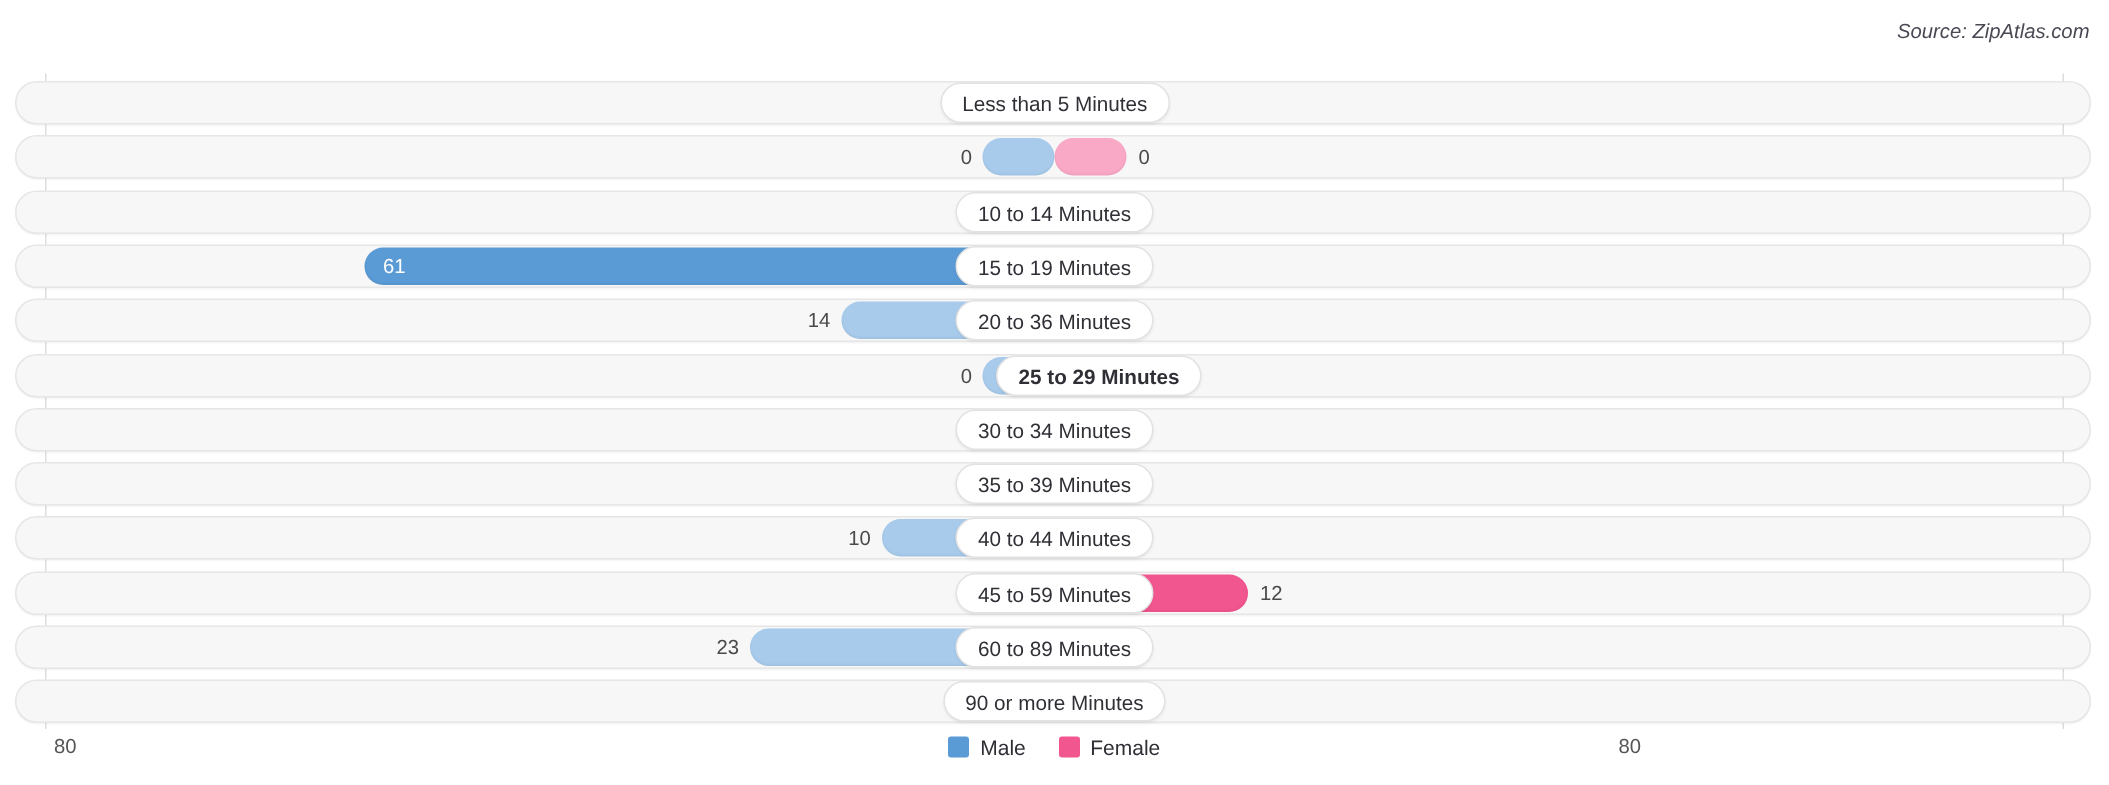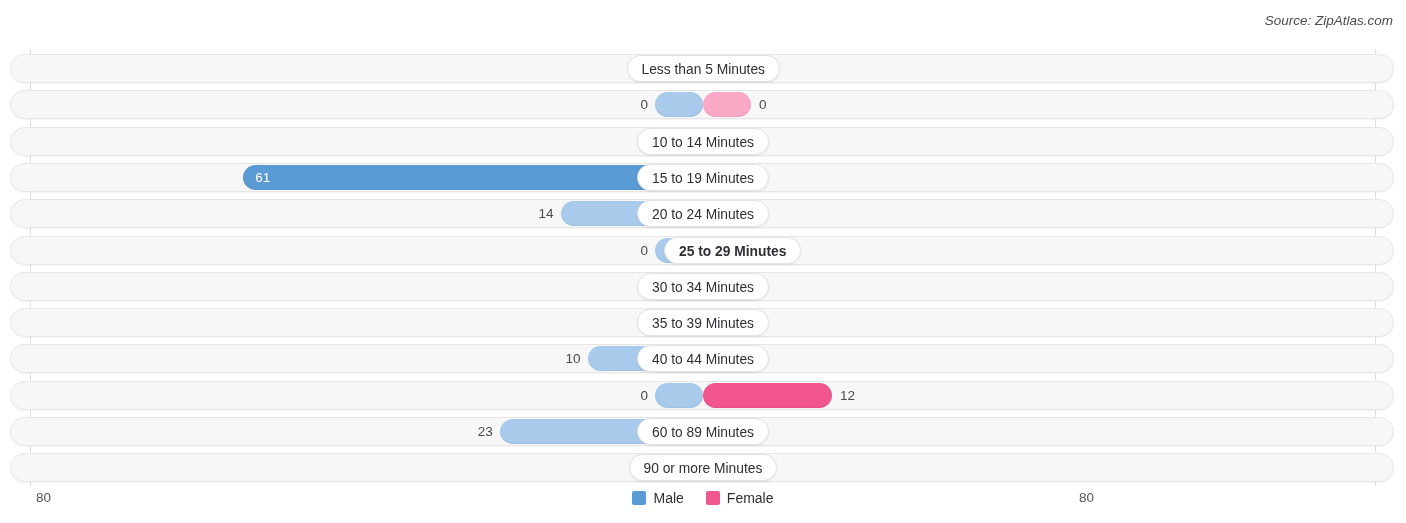--- a/index.html
+++ b/index.html
@@ -221,21 +221,21 @@
         <div class="val male inside" style="left: 245.25px; text-align: center;">61</div>
         <div class="val female" style="left: 749px;">0</div>
         <div class="center-pill" style="left: 627px;">15 to 19 Minutes</div>
       </div>
       <div class="row" style="top: 153.2px;">
         <div class="track"></div>
         <div class="bar male" style="left: 550.5px; width: 142.5px;"></div>
         <div class="bar female" style="left: 693px; width: 48px;"></div>
         <div class="val male" style="left: 510.5px; width: 33px;">14</div>
         <div class="val female" style="left: 749px;">0</div>
-        <div class="center-pill" style="left: 627px;">20 to 24 Minutes</div>
+        <div class="center-pill" style="left: 627px;">20 to 36 Minutes</div>
       </div>
       <div class="row" style="top: 189.5px;">
         <div class="track"></div>
         <div class="bar male" style="left: 645px; width: 48px;"></div>
         <div class="bar female" style="left: 693px; width: 48px;"></div>
         <div class="val male" style="left: 605px; width: 33px;">0</div>
         <div class="val female" style="left: 749px;">0</div>
         <div class="center-pill" style="left: 654px; font-weight: bold;">25 to 29 Minutes</div>
       </div>
       <div class="row" style="top: 225.8px;">
@@ -261,20 +261,21 @@
         <div class="val male" style="left: 537.5px; width: 33px;">10</div>
         <div class="val female" style="left: 749px;">0</div>
         <div class="center-pill" style="left: 627px;">40 to 44 Minutes</div>
       </div>
       <div class="row" style="top: 334.7px;">
         <div class="track"></div>
         <div class="bar male" style="left: 645px; width: 48px;"></div>
         <div class="bar female hi" style="left: 693px; width: 129px;"></div>
         <div class="val male" style="left: 605px; width: 33px;">0</div>
         <div class="val female" style="left: 830px;">12</div>
+        <div class="center-pill" style="left: 627px;">45 to 59 Minutes</div>
       </div>
       <div class="row" style="top: 371px;">
         <div class="track"></div>
         <div class="bar male" style="left: 489.75px; width: 203.25px;"></div>
         <div class="bar female" style="left: 693px; width: 48px;"></div>
         <div class="val male" style="left: 449.75px; width: 33px;">23</div>
         <div class="val female" style="left: 749px;">0</div>
         <div class="center-pill" style="left: 627px;">60 to 89 Minutes</div>
       </div>
       <div class="row" style="top: 407.3px;">

